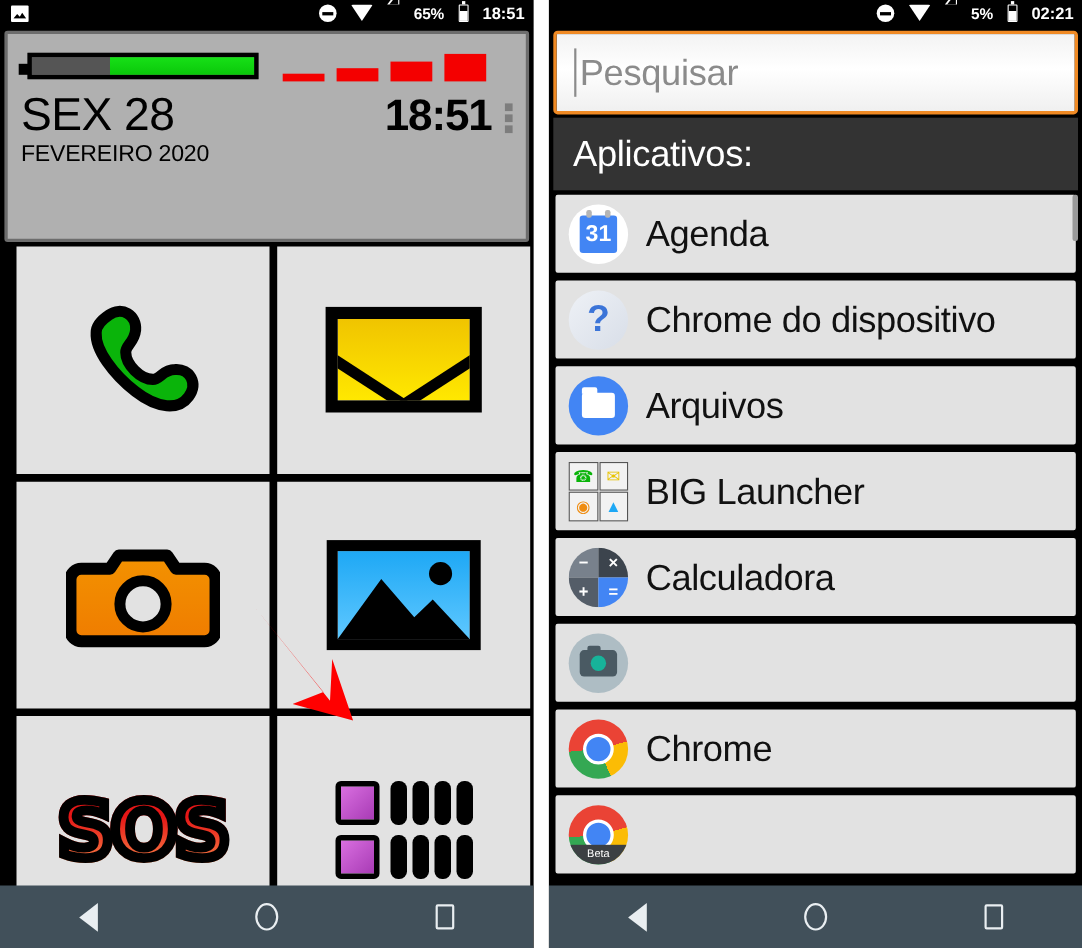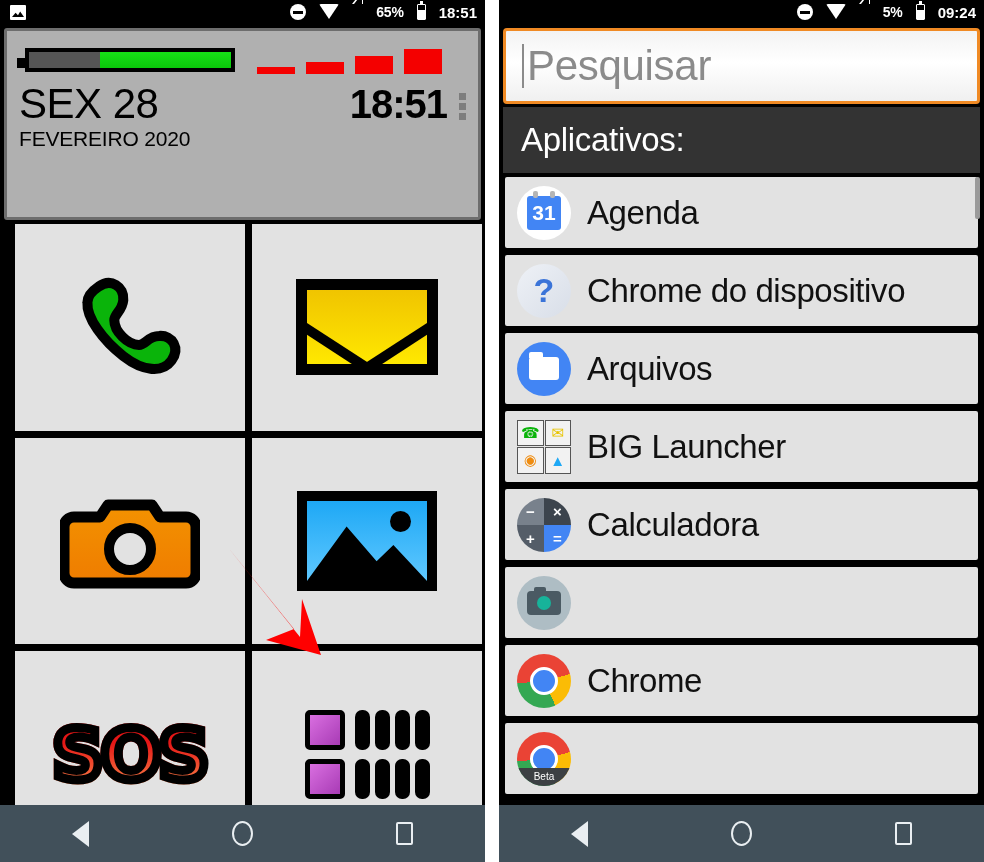--- a/index.html
+++ b/index.html
@@ -140,21 +140,21 @@
 
   
   .drawer-body { height: 837px; background: #000; display: flex; flex-direction: column; }
   .searchwrap { padding: 3px 4px 0 4px; }
   .searchbox {
     height: 76px; background: linear-gradient(to bottom,#f3f3f3,#ffffff 45%,#f0f0f0);
     border: 3px solid #f08a24; border-radius: 4px;
     display: flex; align-items: center; padding-left: 16px;
   }
   .caret { width: 2px; height: 44px; background: #8b8b8b; margin-right: 3px; }
-  .search-ph { font-size: 42px; color: #8b8b8b; letter-spacing: -0.3px; }
+  .search-ph { font-size: 33px; color: #8b8b8b; letter-spacing: -0.3px; }
   .sect {
     margin: 3px 4px 0 4px; background: #333333; height: 66px;
     display: flex; align-items: center; padding-left: 18px;
   }
   .sect-label { color: #ffffff; font-size: 33px; letter-spacing: -0.3px; }
   .applist { flex: 1; margin: 2px 4px 0 4px; position: relative; overflow: hidden; }
   .approw {
     height: 75px; background: #e2e2e2; border: 2px solid #000; border-radius: 4px;
     display: flex; align-items: center; padding-left: 12px; margin-bottom: 3px;
   }
@@ -332,21 +332,21 @@
 
   <div class="phone right">
 
     <div class="statusbar">
       <div class="sb-right">
         <span class="ic-dnd"></span>
         <span class="ic-wifi"></span>
         <span class="ic-signal"></span>
         <span class="sb-pct">5%</span>
         <span class="ic-batt"></span>
-        <span class="sb-clock">09:24</span>
+        <span class="sb-clock">02:21</span>
       </div>
     </div>
 
     <div class="drawer-body">
 
       <div class="searchwrap">
         <div class="searchbox">
           <span class="caret"></span>
           <span class="search-ph">Pesquisar</span>
         </div>

